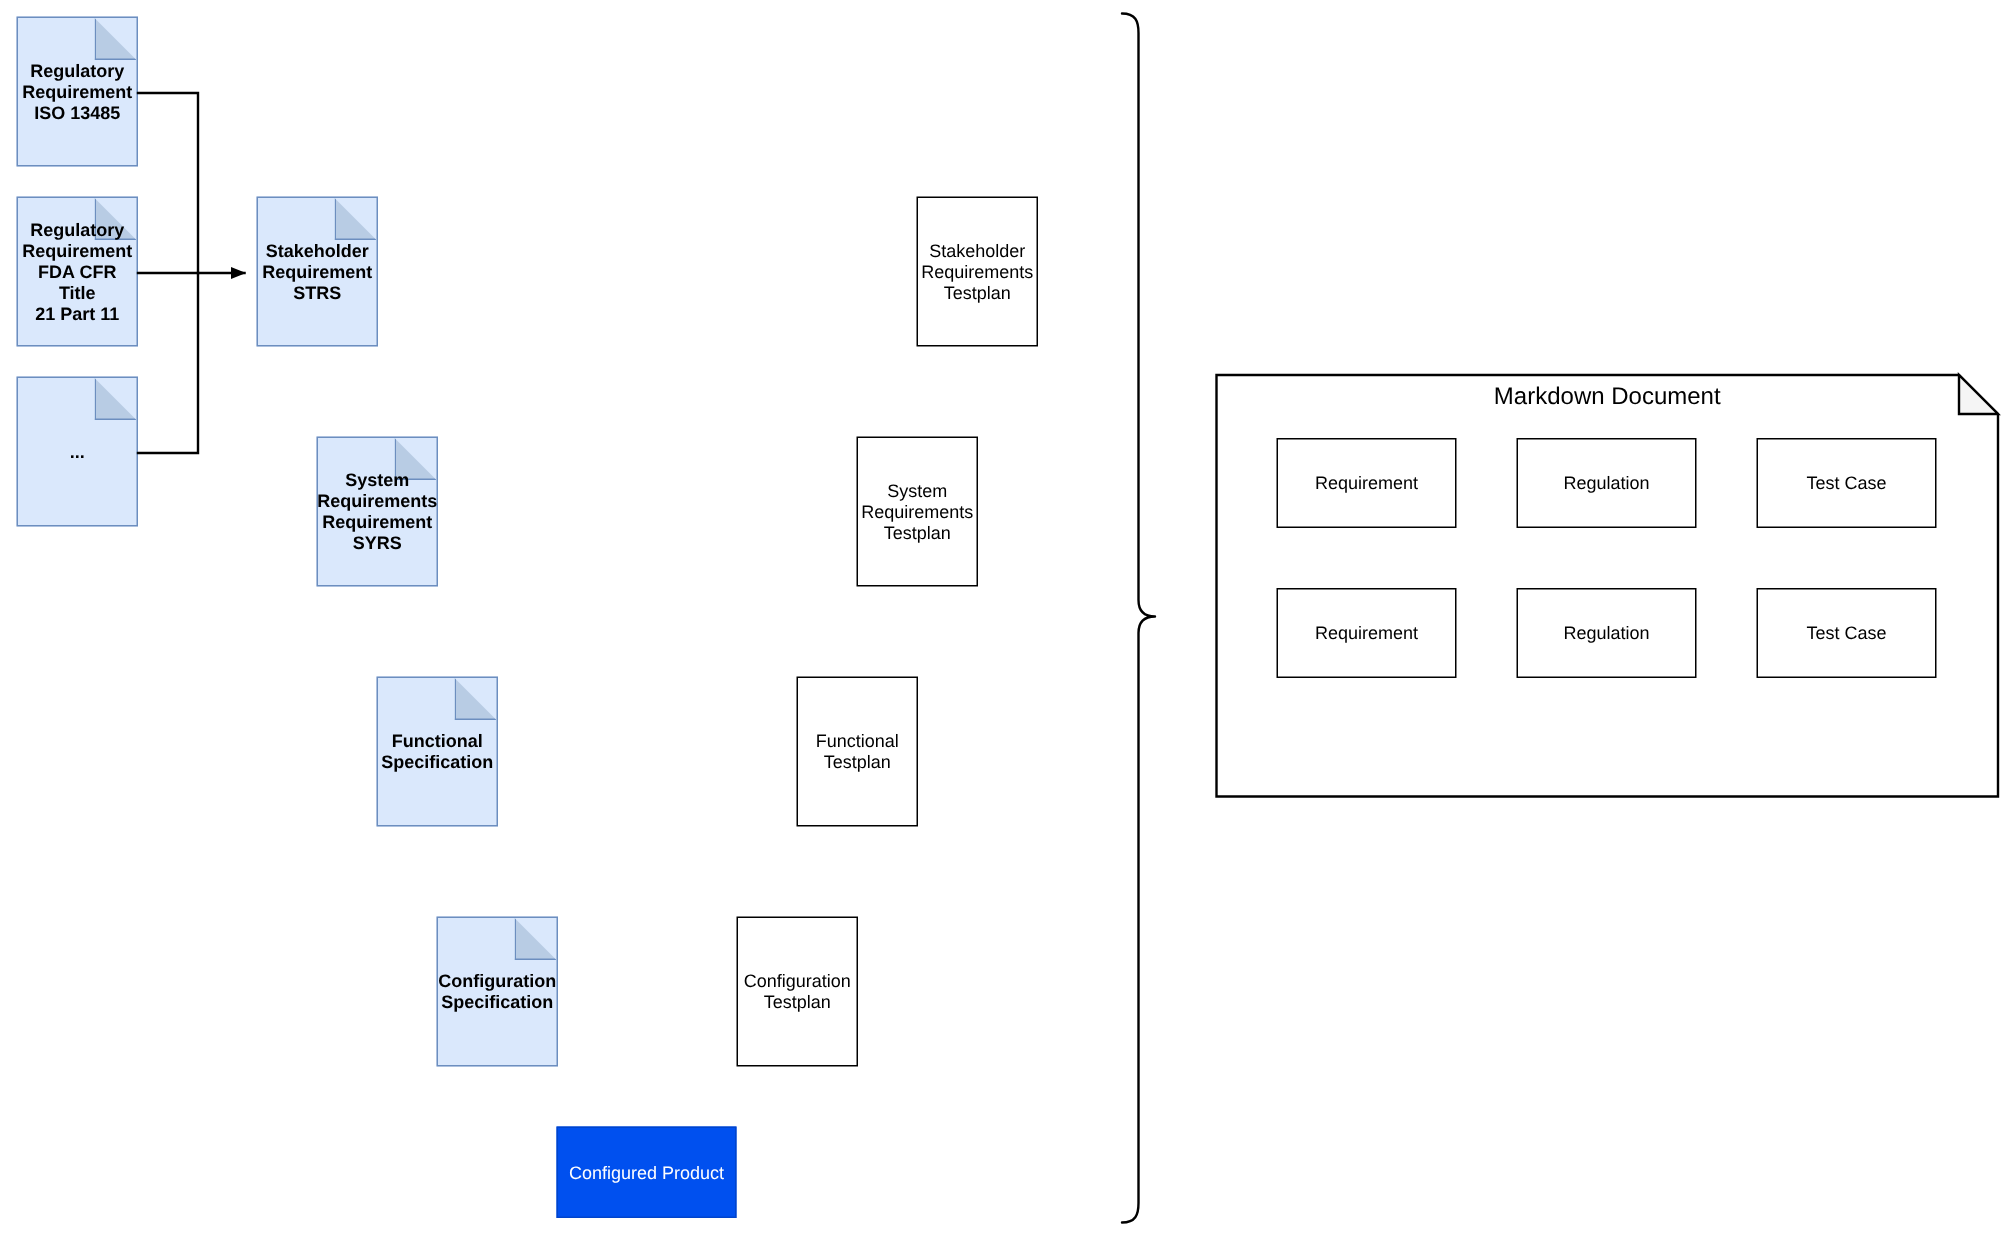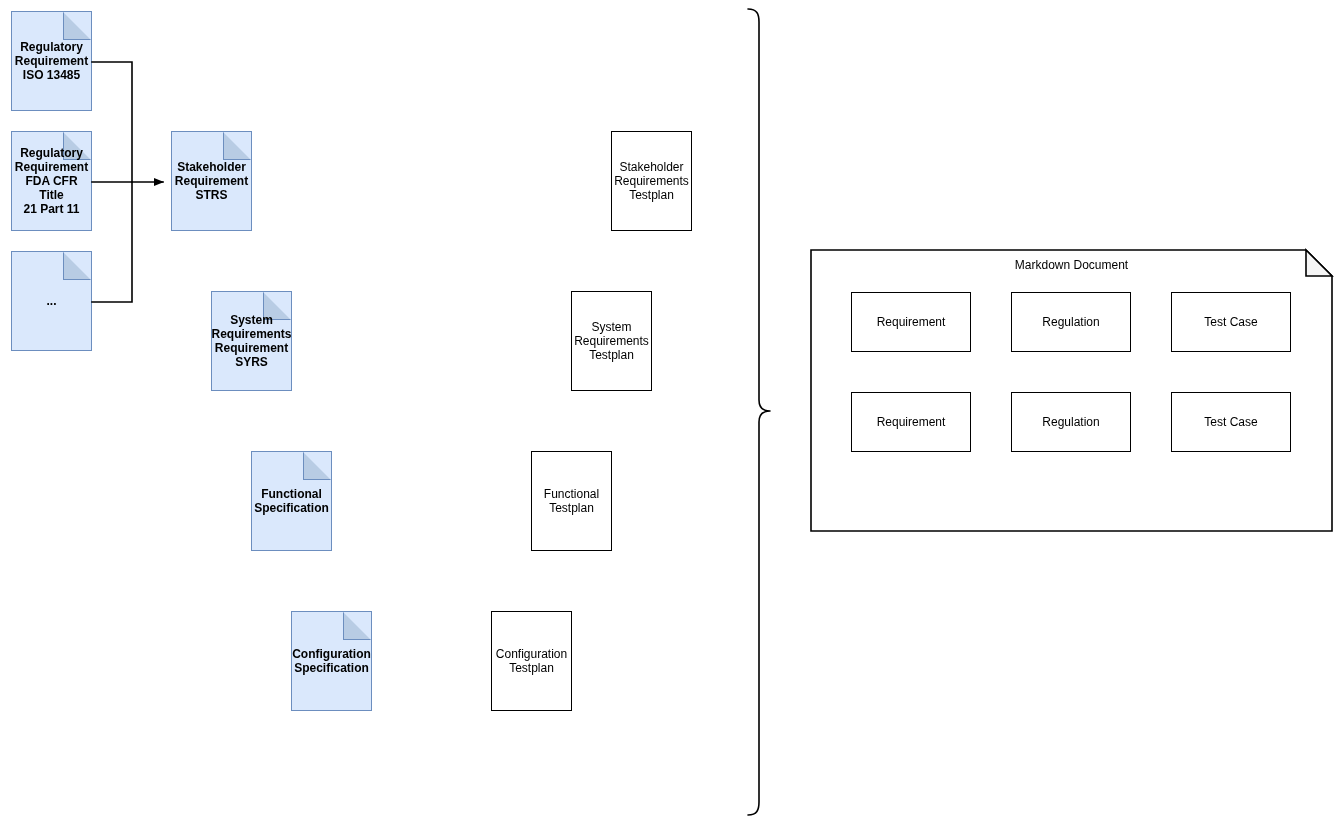--- a/index.html
+++ b/index.html
@@ -76,21 +76,21 @@
   .md-container {
     position: absolute;
     box-sizing: border-box;
   }
   .md-title {
     position: absolute;
     left: 0;
     right: 0;
     top: 8px;
     text-align: center;
-    font-size: 12px;
+    font-size: 16px;
     line-height: 14px;
     color: #000000;
     z-index: 3;
   }
   .md-cell {
     position: absolute;
     box-sizing: border-box;
     background: #ffffff;
     border: 1px solid #000000;
     display: flex;
@@ -200,20 +200,23 @@
   <div class="node plain" style="left:531px; top:451px; width:81px; height:100px;">
     <span class="node-label">Functional
 Testplan</span>
   </div>
 
   <div class="node plain" style="left:491px; top:611px; width:81px; height:100px;">
     <span class="node-label">Configuration
 Testplan</span>
   </div>
 
+  <div class="node filled" style="left:371px; top:751px; width:120px; height:61px;">
+    <span class="node-label">Configured Product</span>
+  </div>
 
   <svg class="md-frame-layer" viewBox="0 0 1344 824" xmlns="http://www.w3.org/2000/svg">
     <g>
       <path d="M811,250 L1306,250 L1332,276 L1332,531 L811,531 Z" fill="#ffffff" stroke="#000000" stroke-width="1.6" stroke-linejoin="miter"></path>
       <path d="M1306,250 L1332,276 L1306,276 Z" fill="#f5f5f5" stroke="#000000" stroke-width="1.6" stroke-linejoin="miter"></path>
     </g>
   </svg>
 
   <div class="md-container" style="left:811px; top:250px; width:521px; height:281px;">
     <div class="md-title">Markdown Document</div>

